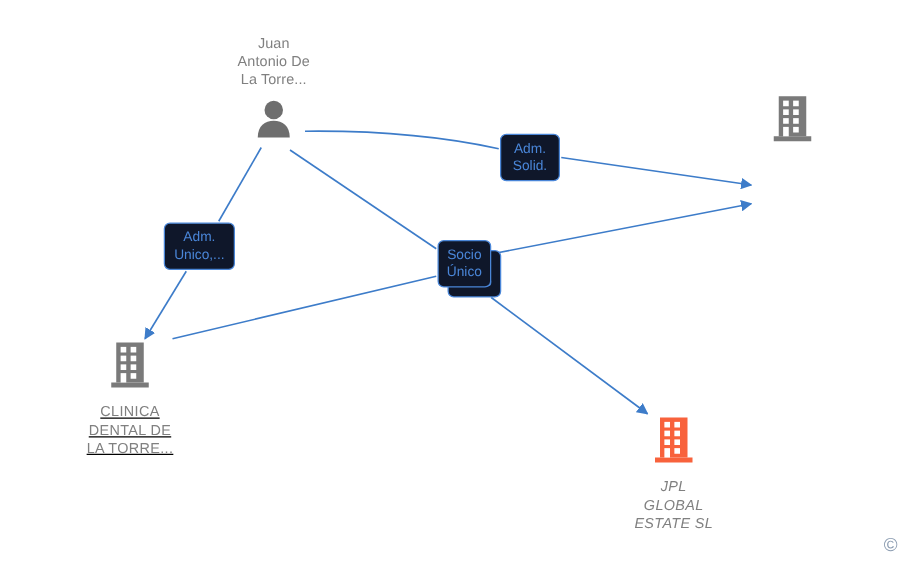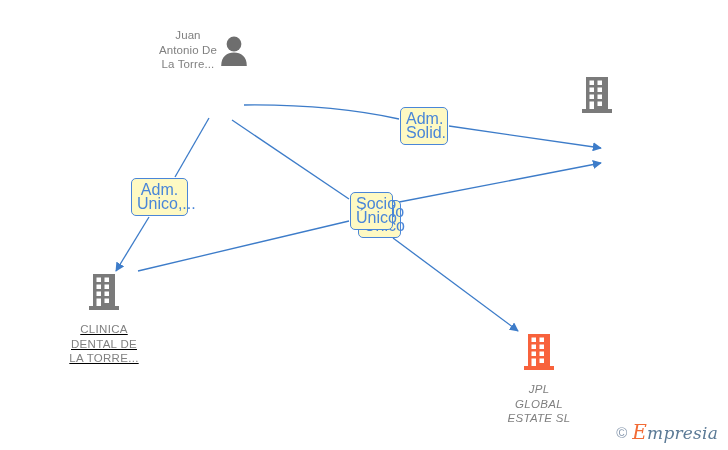--- a/index.html
+++ b/index.html
@@ -6,36 +6,36 @@
   body{
     width:728px;height:450px;
     background:#ffffff;
     font-family:"Liberation Sans", sans-serif;
     overflow:hidden;
     position:relative;
   }
   #stage{position:relative;width:728px;height:450px;}
   svg#edges{position:absolute;left:0;top:0;width:728px;height:450px;}
 
-  .node{position:absolute;display:flex;flex-direction:row;align-items:center;}
+  .node{position:absolute;display:flex;flex-direction:column;align-items:center;}
   .node-label{
     font-size:11.5px;line-height:14.5px;color:#808080;text-align:center;
     white-space:pre-line;letter-spacing:.1px;
   }
   .node-label.upper{letter-spacing:.3px;}
   .ico{display:block;}
 
   .edge-label{
     position:absolute;
     box-sizing:border-box;
-    background:#fef9c3;
+    background:#0f172a;
     border:1.3px solid #4a86d8;
     border-radius:5px;
     color:#4a86d8;
-    font-size:16px;
+    font-size:11px;
     line-height:14px;
     text-align:center;
     padding:4px 5px 4px 5px;
     white-space:pre-line;
   }
   .edge-label.ghost{color:#4a86d8;}
 
   #watermark{
     position:absolute;right:10px;bottom:6px;
     display:flex;align-items:center;gap:5px;
@@ -152,16 +152,15 @@
 Unico,...</div>
 
   <div class="edge-label ghost" style="left:358px;top:200px;width:43px;height:38px;">Socio
 Único</div>
 
   <div class="edge-label" style="left:350px;top:192px;width:43px;height:38px;">Socio
 Único</div>
 
   <div id="watermark">
     <span class="cmark">©</span>
-    <span class="wordmark"><span class="cap">E</span><span>mpresia</span></span>
   </div>
 
 </div>
 
 </body></html>

